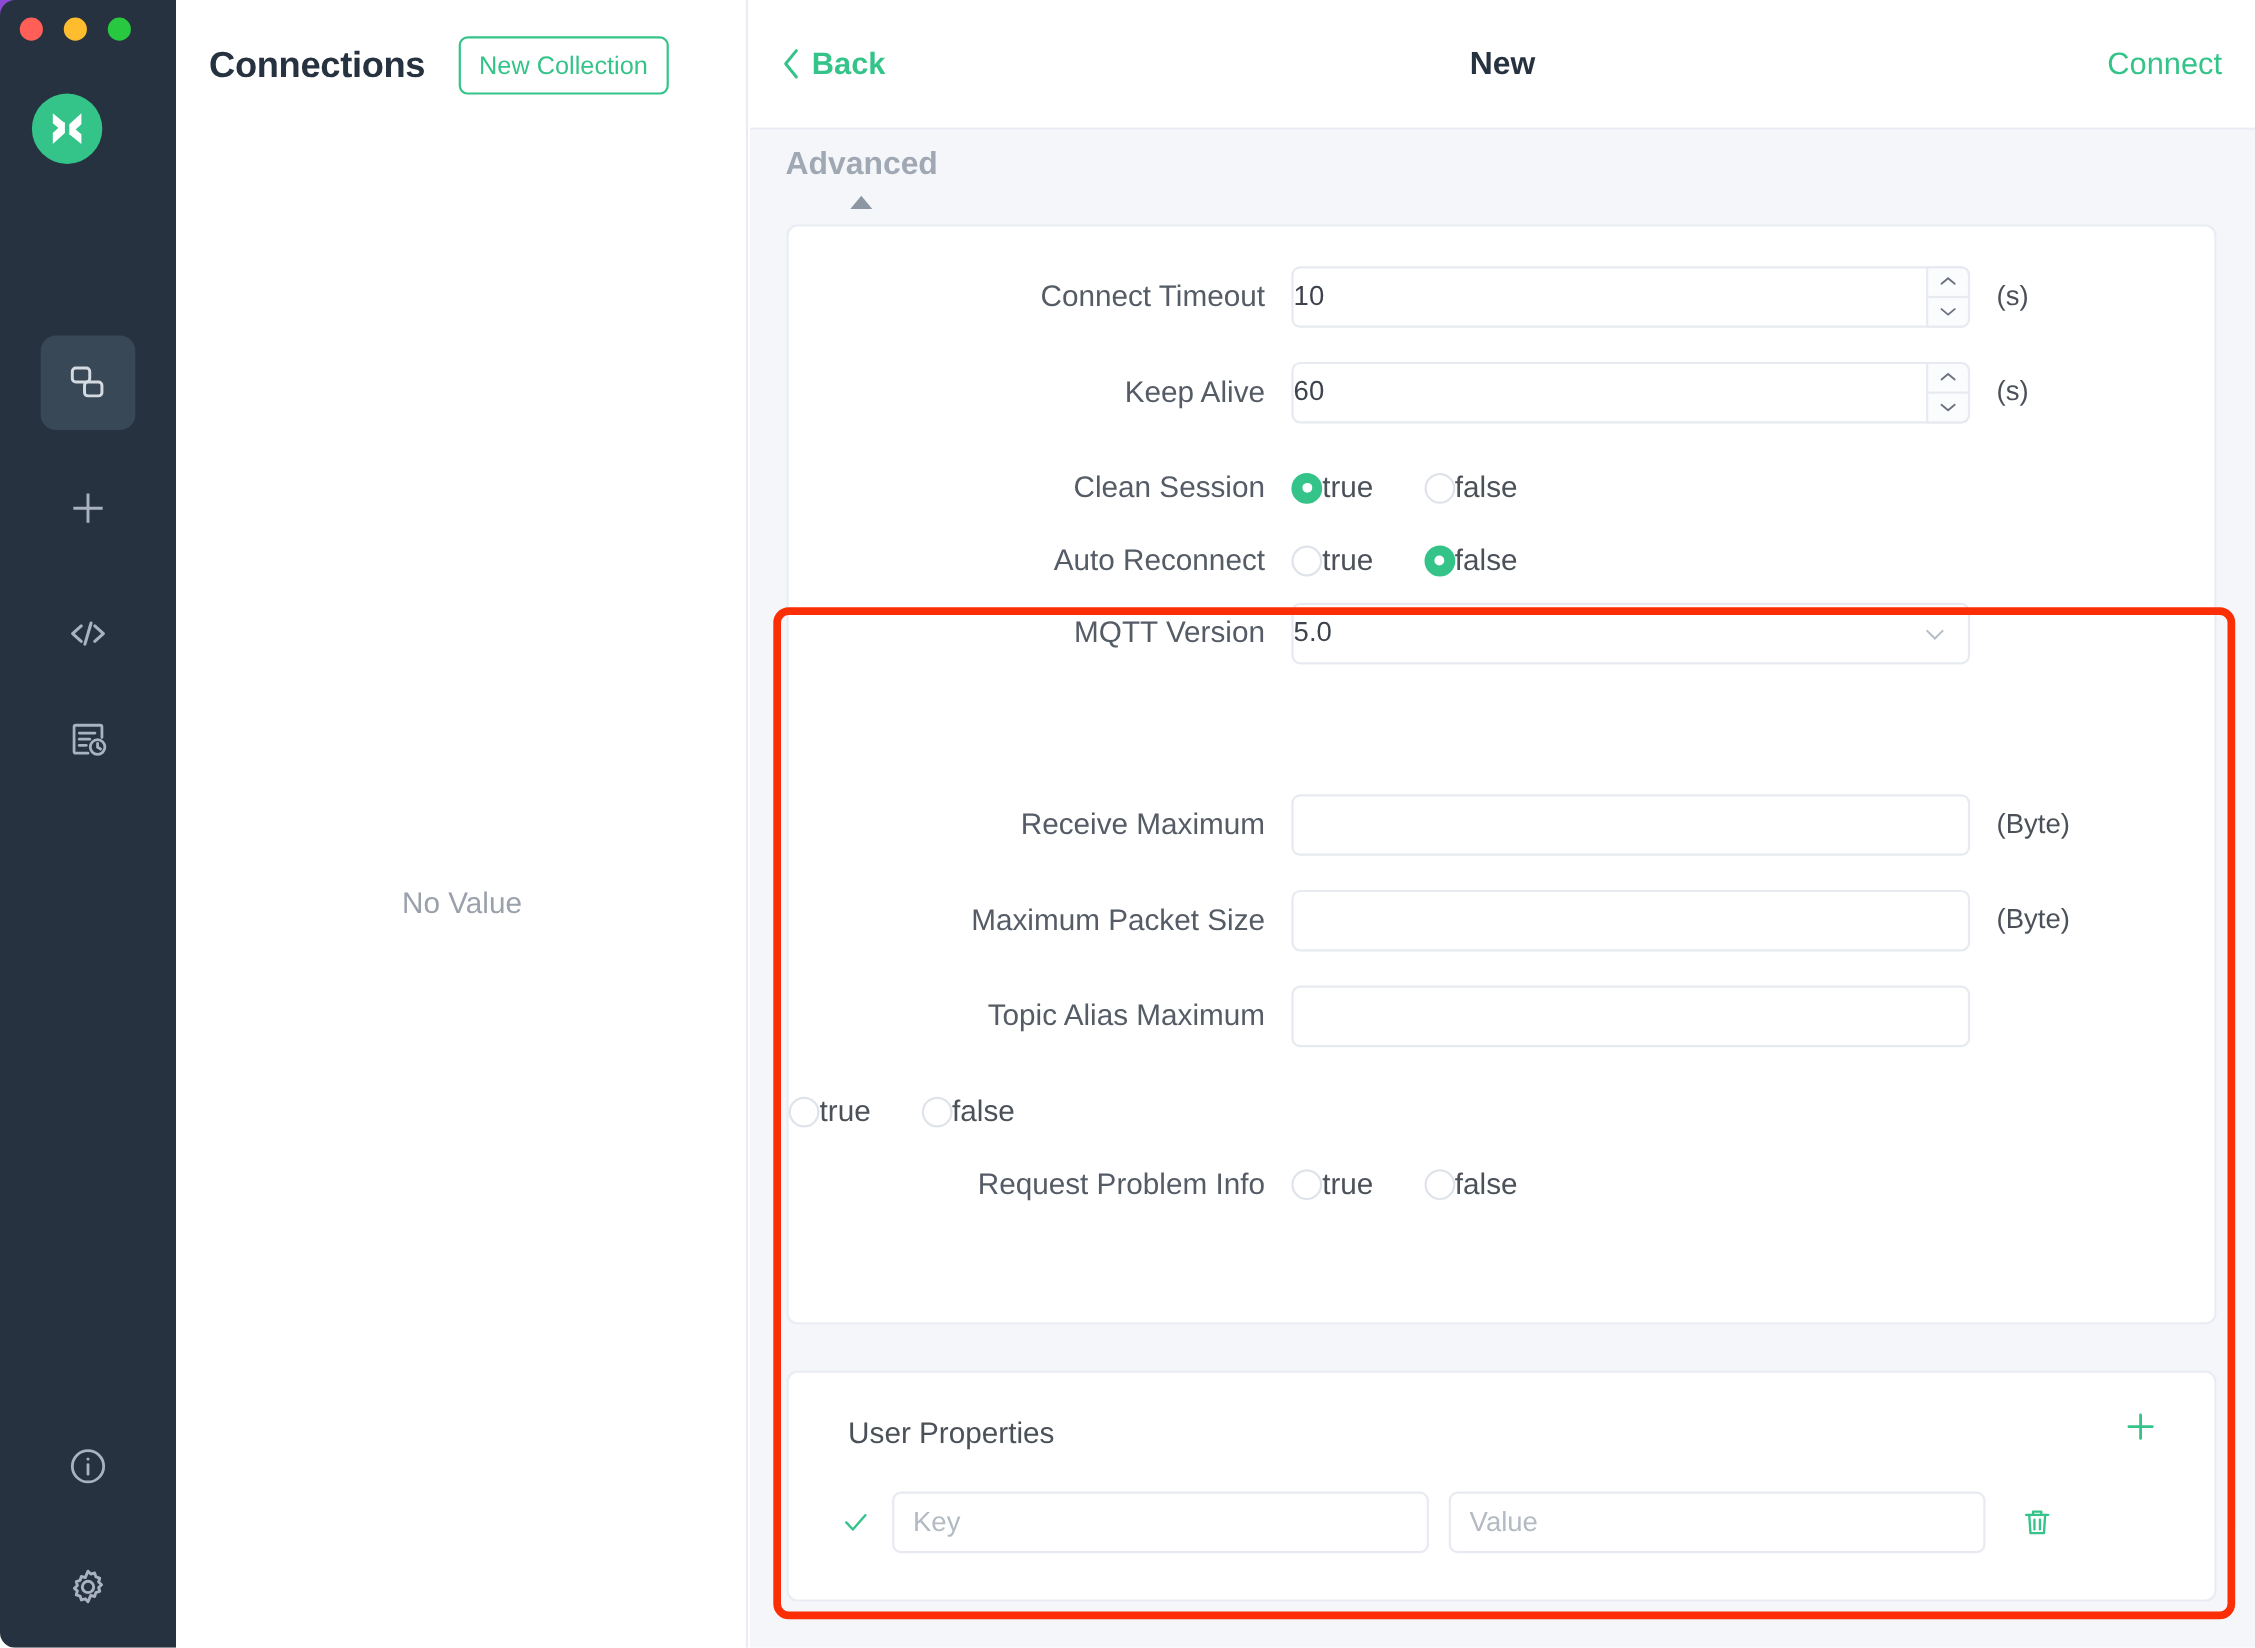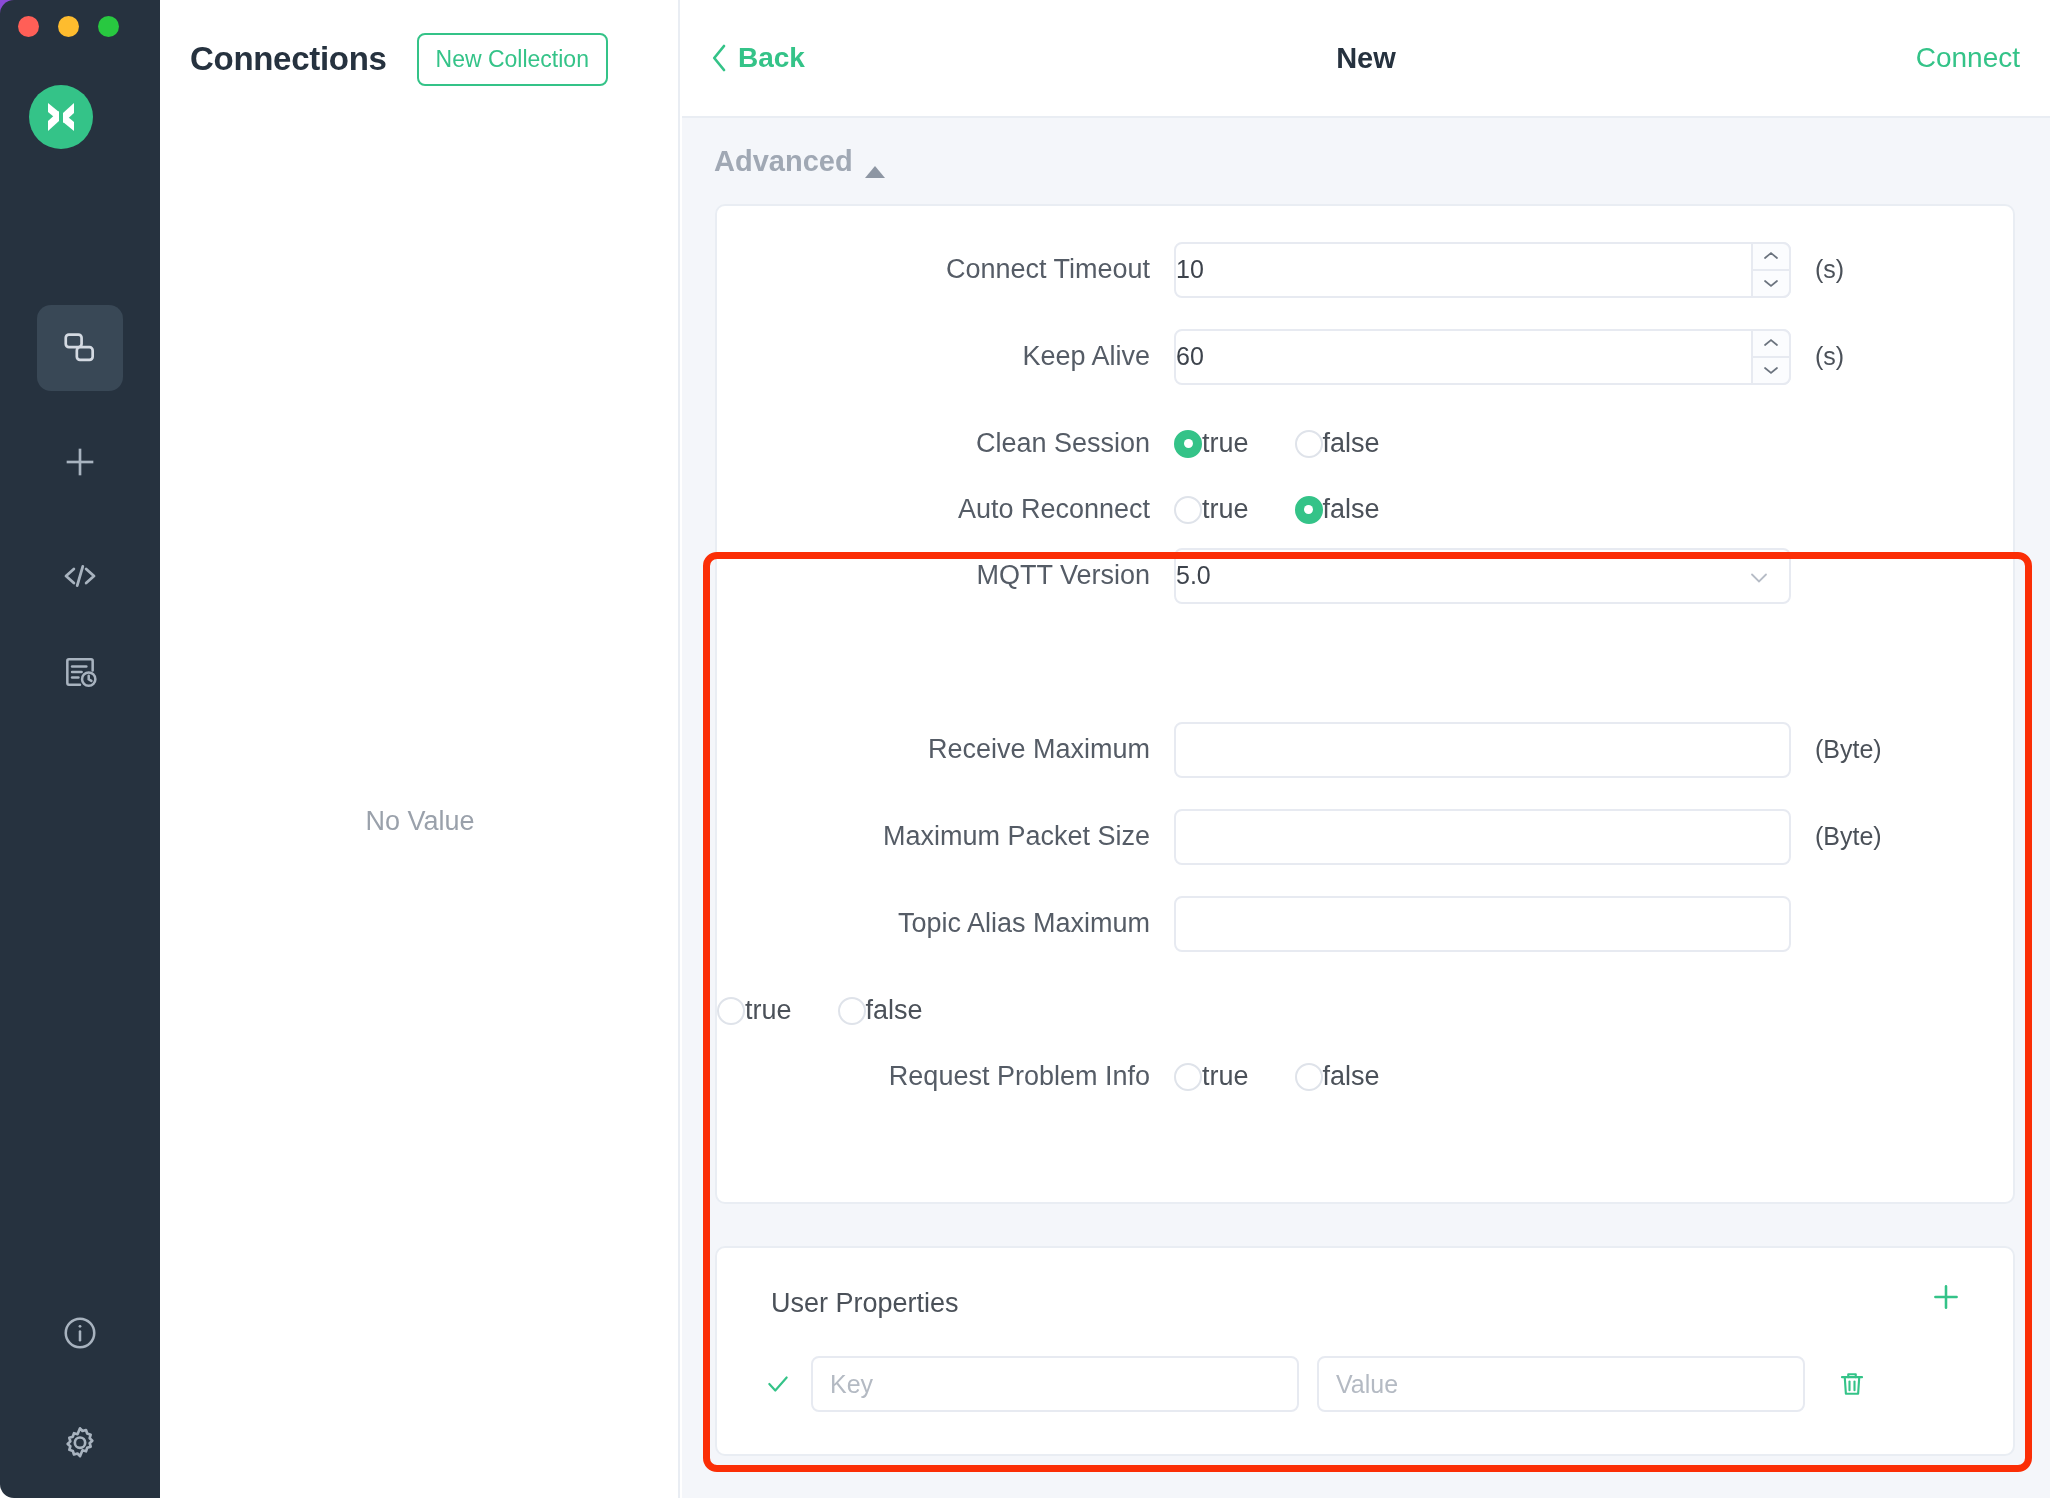--- a/index.html
+++ b/index.html
@@ -124,22 +124,23 @@
     position: absolute; right: 30px;
     color: #34c388; font-size: 28px; cursor: pointer;
   }
 
   .advanced-row {
     position: absolute; left: 0; top: 118px; width: 1368px; height: 86px;
     display: flex; align-items: center;
   }
   .advanced-label {
     margin-left: 32px; font-size: 29px; font-weight: bold; color: #a0a8b4;
-    display: flex; align-items: flex-end; gap: 12px;
+    display: flex; align-items: center; gap: 12px;
     cursor: pointer;
+    flex-direction: column;
   }
   .tri-up {
     width: 0; height: 0;
     border-left: 10px solid transparent;
     border-right: 10px solid transparent;
     border-bottom: 12px solid #8d96a3;
   }
 
   
   .card {

